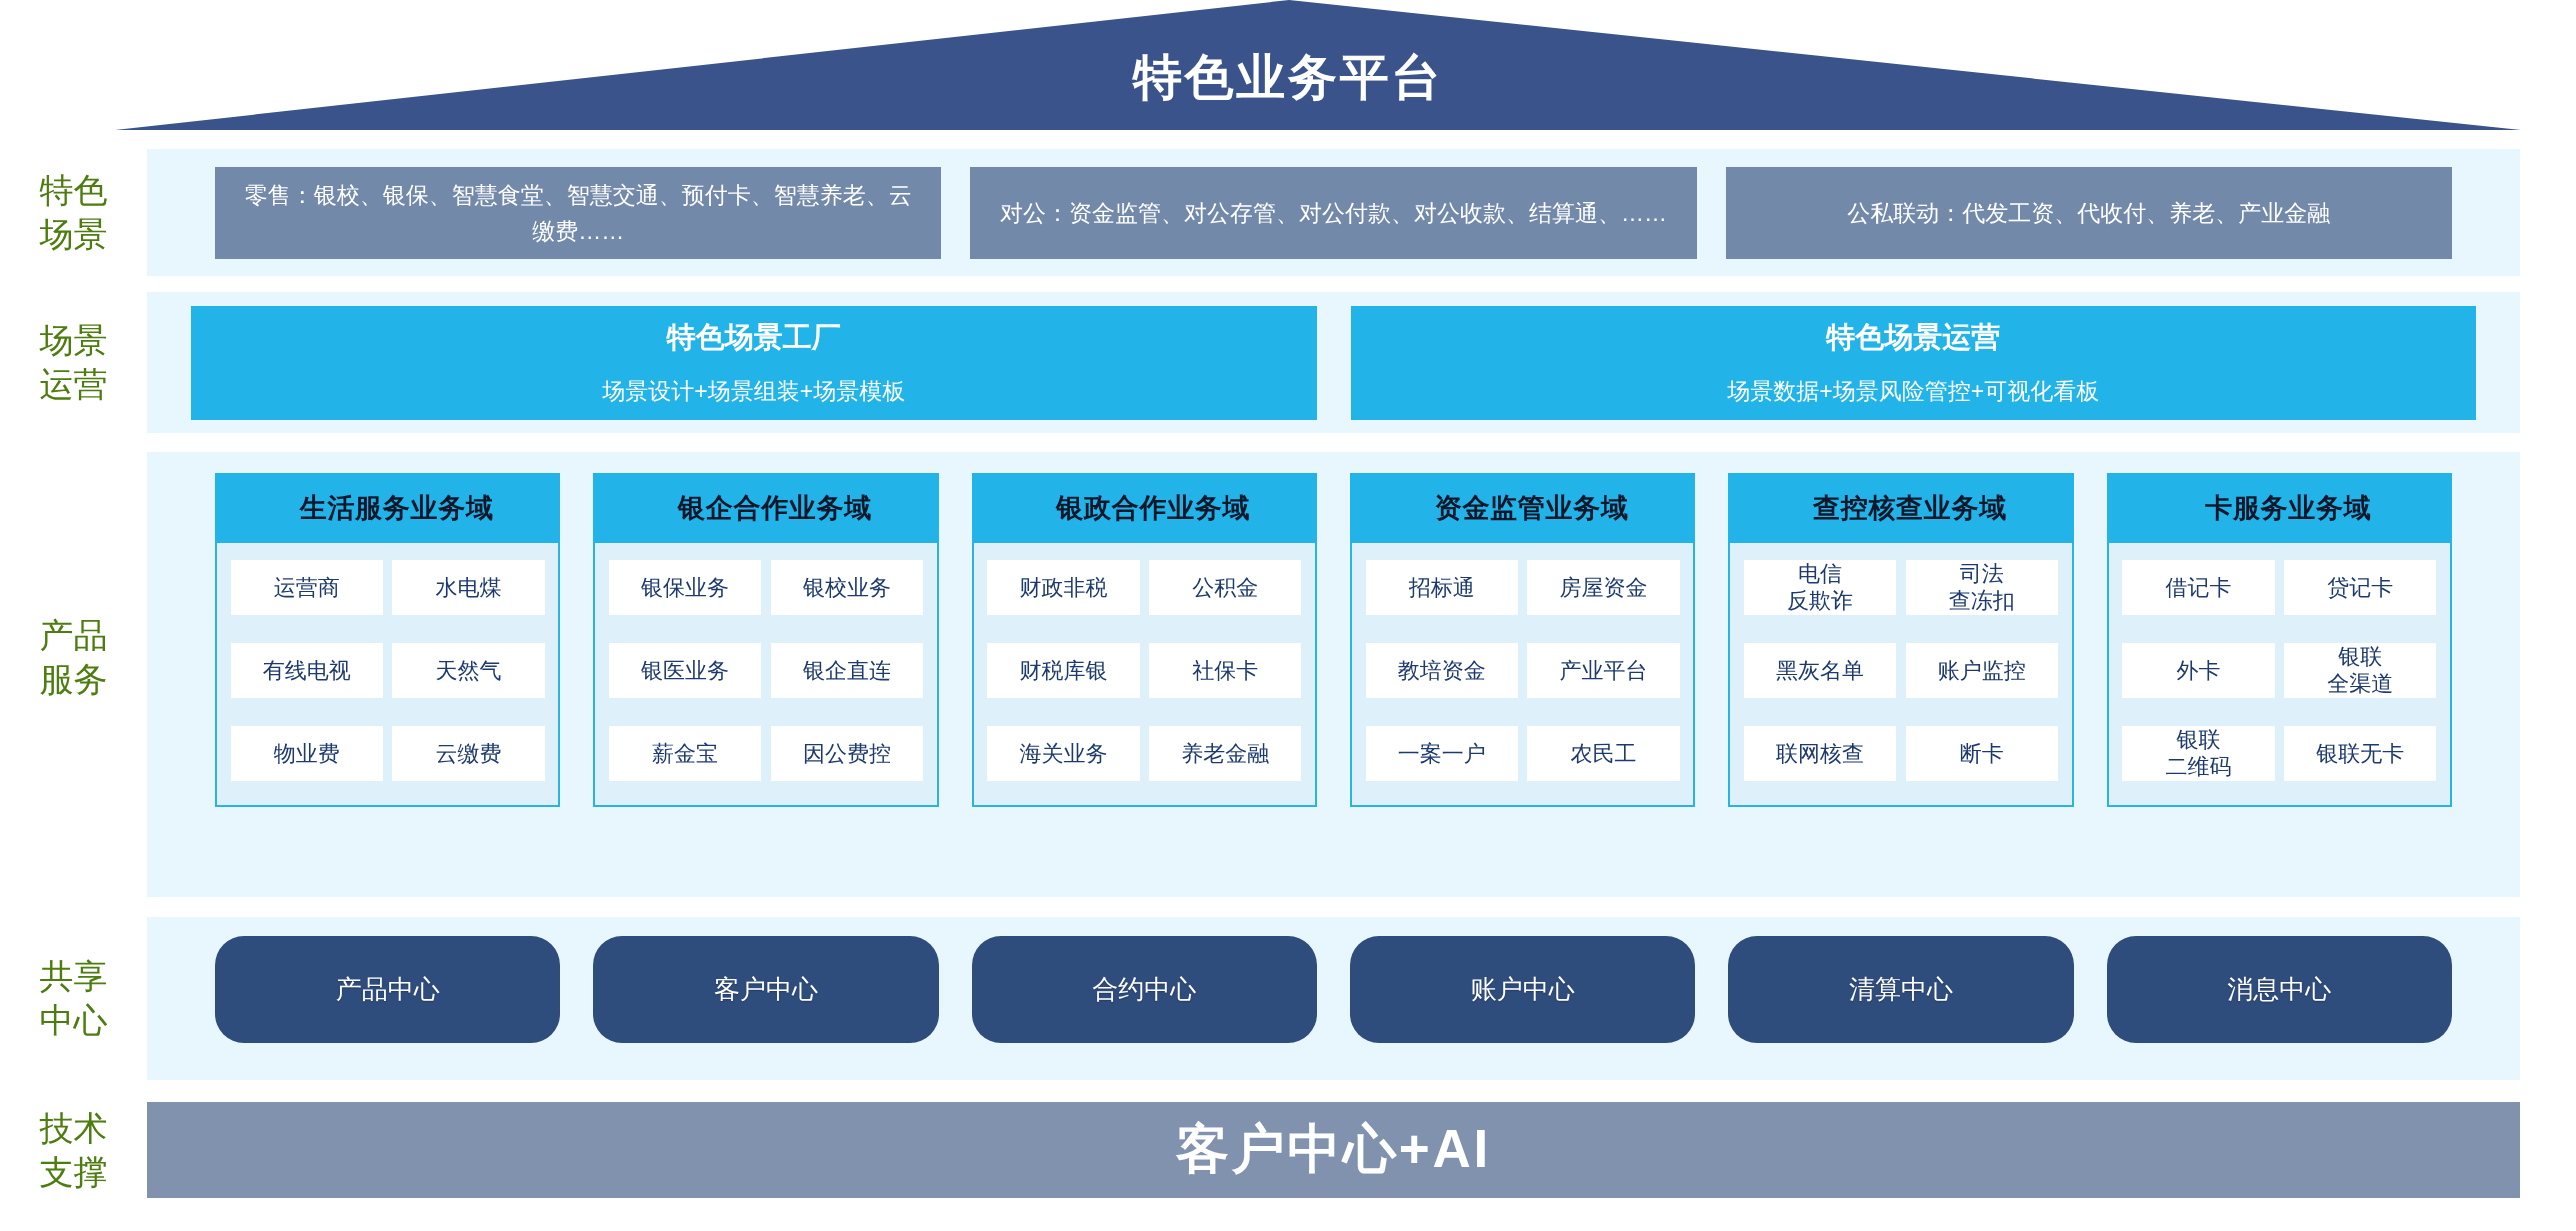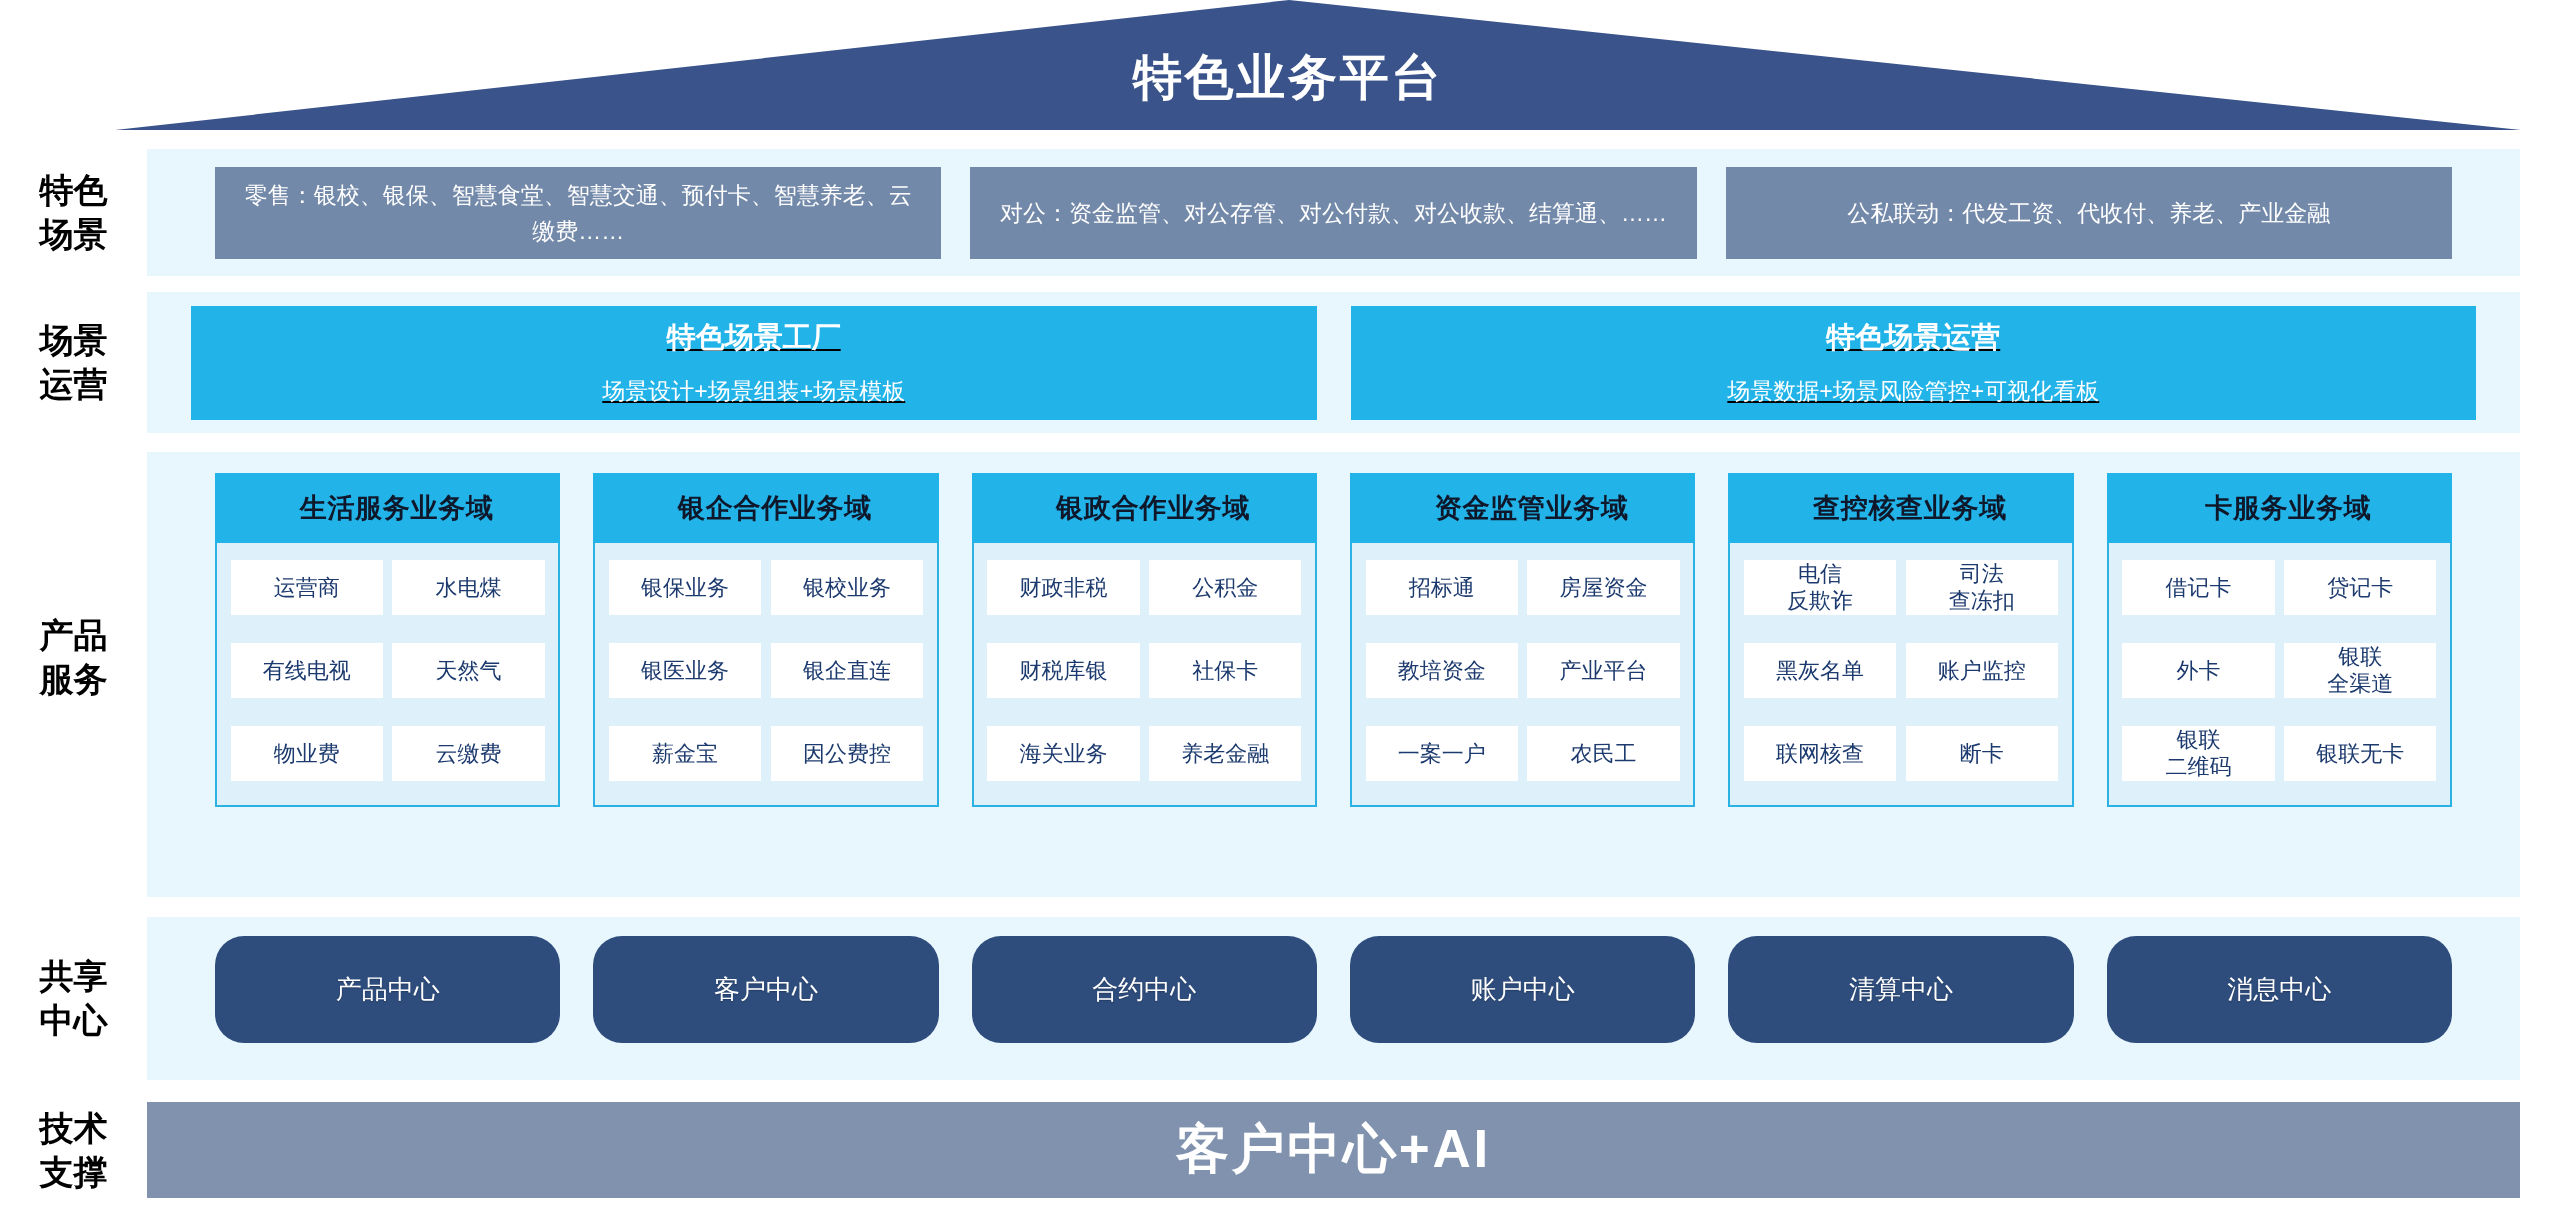--- a/index.html
+++ b/index.html
@@ -6,33 +6,33 @@
   body{font-family:"Liberation Sans","DejaVu Sans",sans-serif;}
   #canvas{position:relative;width:2576px;height:1232px;background:#ffffff;overflow:hidden;}
 
   
   .roof{position:absolute;left:115px;top:0;width:2406px;height:130px;background:#3a538b;
         clip-path:polygon(0% 100%,48.8% 0%,100% 100%);}
   .roof-title{position:absolute;left:0;right:0;top:45px;text-align:center;color:#ffffff;
         font-size:49px;font-weight:bold;letter-spacing:2.7px;}
 
   
-  .row-label{position:absolute;left:0;width:147px;text-align:center;color:#000000;
-        font-size:34px;font-weight:bold;line-height:44px;white-space:pre-line;}
+  .row-label{position:absolute;left:0;width:147px;text-align:center;color:#4d7c0f;
+        font-size:34px;font-weight:normal;line-height:44px;white-space:pre-line;}
 
   
   .band{position:absolute;left:147px;width:2373px;background:#e8f6fd;}
 
   
   .band-scenes{top:149px;height:127px;display:flex;align-items:center;gap:29px;padding:0 68px;box-sizing:border-box;}
   .scene-box{flex:1;height:92px;background:#7389a9;color:#ffffff;display:flex;align-items:center;justify-content:center;
         text-align:center;font-size:23px;line-height:36px;padding:0 20.5px;box-sizing:border-box;}
 
   
-  .band-ops{top:292px;height:141px;display:flex;align-items:center;gap:34px;padding:0 44px;box-sizing:border-box;text-decoration:underline;}
+  .band-ops{top:292px;height:141px;display:flex;align-items:center;gap:34px;padding:0 44px;box-sizing:border-box;}
   .op-box{flex:1;height:114px;background:#22b4e9;color:#ffffff;display:flex;flex-direction:column;
         align-items:center;justify-content:center;text-align:center;}
   .op-title{font-size:29px;font-weight:bold;margin-bottom:18px;}
   .op-sub{font-size:23px;}
 
   
   .band-products{top:452px;height:445px;display:flex;gap:33px;padding:20.5px 68px 0 68px;box-sizing:border-box;align-items:flex-start;}
   .domain{flex:1;height:334px;display:flex;flex-direction:column;}
   .domain-header{height:72px;background:#22b4e9;color:#0f172a;font-size:27px;font-weight:bold;
         display:flex;align-items:center;justify-content:center;letter-spacing:0.7px;padding-left:18px;}

